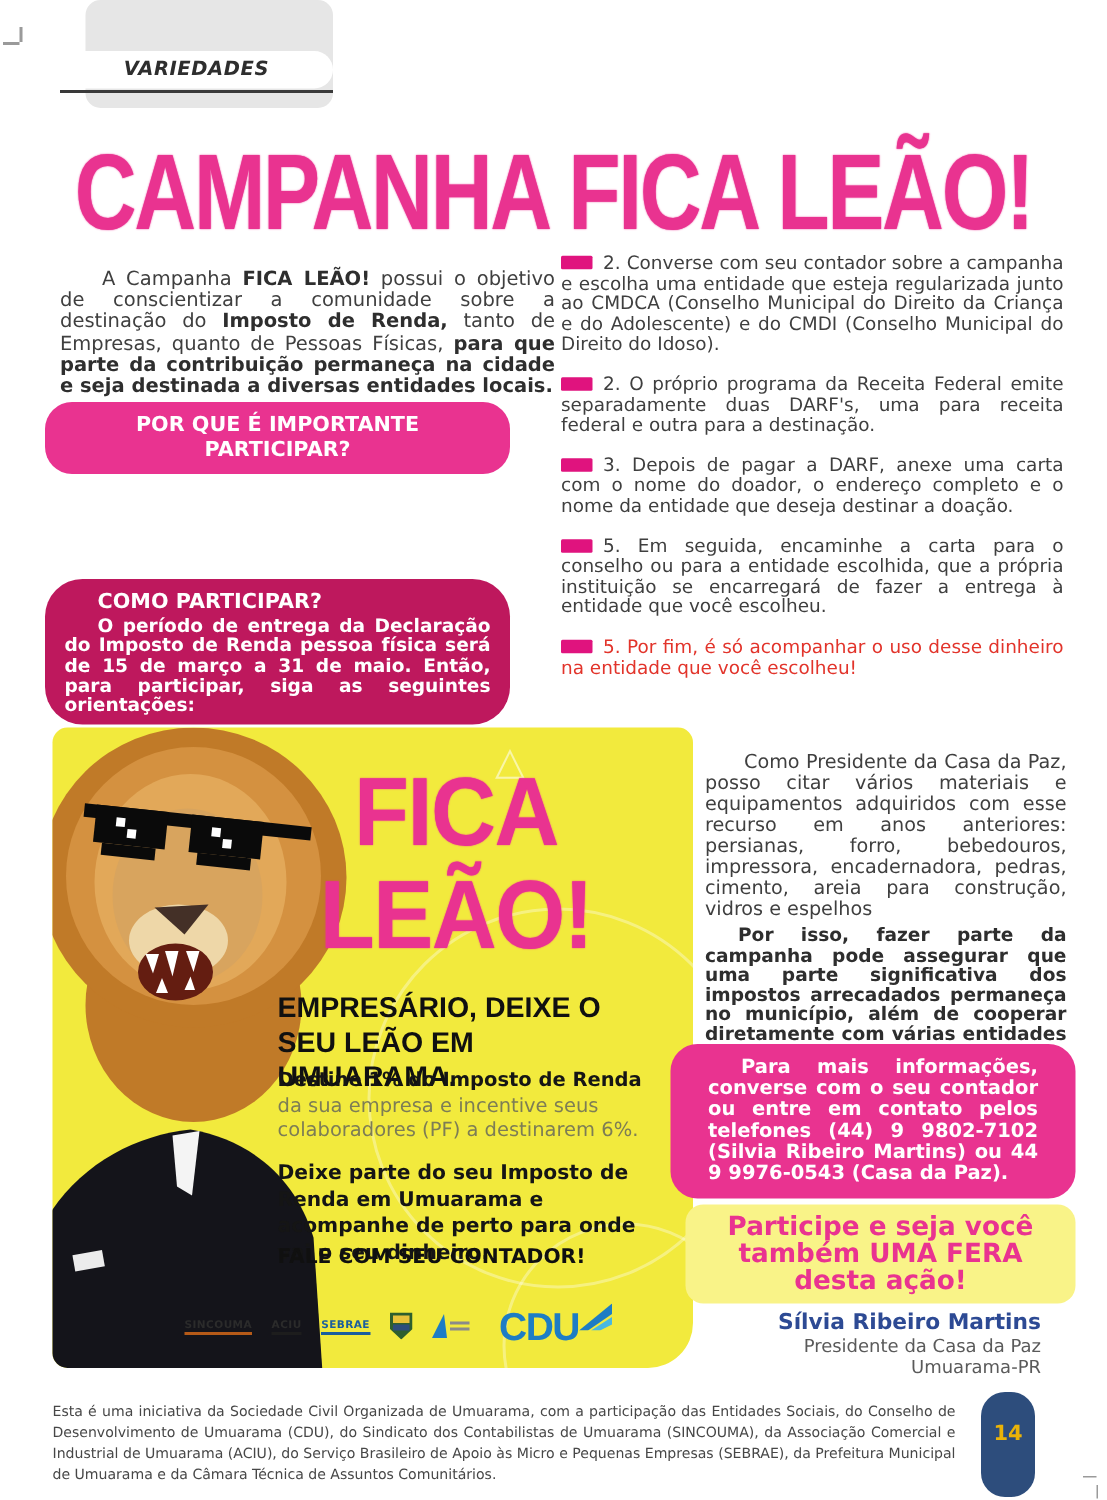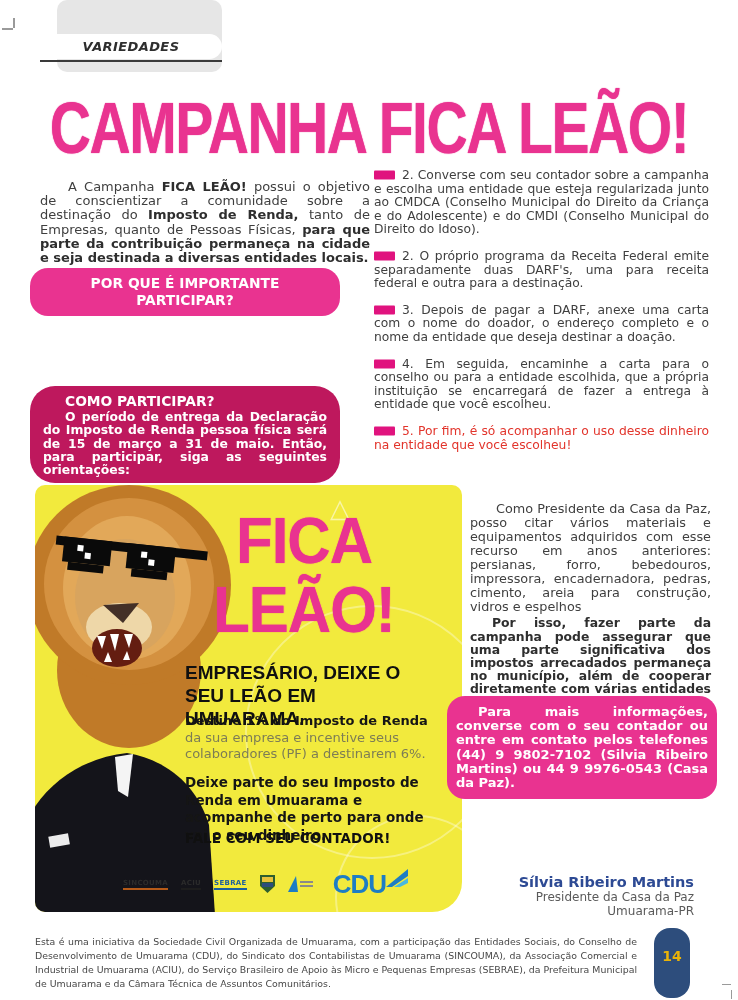--- a/index.html
+++ b/index.html
@@ -56,21 +56,21 @@
   .logo-text.aciu{border-bottom-color:#1d1d1d;}
   .logo-text.sebrae{color:#1a5e9e;border-bottom-color:#1a5e9e;}
   .cdu-wrap{display:flex;margin-left:6px;}
   .cdu-text{font-family:"Liberation Sans",sans-serif;font-weight:900;font-size:26px;color:#1d7dc4;letter-spacing:-1px;}
   
   .testimonial{position:absolute;left:470px;top:489px;width:241px;font-size:12.8px;line-height:14px;
                text-align:justify;text-indent:26px;}
   .benefit{position:absolute;left:470px;top:604px;width:241px;font-size:12.4px;line-height:13.2px;
            font-weight:bold;color:#2e2e2e;text-align:justify;text-indent:22px;}
   .info-box{position:absolute;left:447px;top:696px;width:270px;background:#e93390;border-radius:18px;
-            padding:9px 9px;box-sizing:border-box;color:#fff;font-weight:bold;font-size:13px;line-height:14.2px;
+            padding:9px 25px;box-sizing:border-box;color:#fff;font-weight:bold;font-size:13px;line-height:14.2px;
             text-align:justify;text-indent:22px;}
   .cta-box{position:absolute;left:457px;top:803px;width:260px;background:#f9f388;border-radius:12px;
            padding:6px 10px;box-sizing:border-box;color:#e93390;font-weight:900;font-size:17.5px;line-height:18px;
            text-align:center;}
   .signature{position:absolute;left:460px;top:874px;width:252px;text-align:right;padding-right:18px;box-sizing:border-box;}
   .sig-name{font-size:14.5px;font-weight:900;color:#2d4a94;line-height:17px;}
   .sig-role,.sig-city{font-size:12px;color:#5a5a5a;line-height:13.5px;}
   
   .footer-credits{position:absolute;left:35px;top:926px;width:602px;font-size:9.4px;line-height:1.48;
                   color:#474747;text-align:justify;}
@@ -104,21 +104,21 @@
 
   <div class="box how-box">
     <div class="box-title">COMO PARTICIPAR?</div>
     <div class="box-body">O período de entrega da Declaração do Imposto de Renda pessoa física será de 15 de março a 31 de maio. Então, para participar, siga as seguintes orientações:</div>
   </div>
 
   <div class="steps">
     <div class="step"><span class="bullet"></span><span>2. Converse com seu contador sobre a campanha e escolha uma entidade que esteja regularizada junto ao CMDCA (Conselho Municipal do Direito da Criança e do Adolescente) e do CMDI (Conselho Municipal do Direito do Idoso).</span></div>
     <div class="step"><span class="bullet"></span><span>2. O próprio programa da Receita Federal emite separadamente duas DARF's, uma para receita federal e outra para a destinação.</span></div>
     <div class="step"><span class="bullet"></span><span>3. Depois de pagar a DARF, anexe uma carta com o nome do doador, o endereço completo e o nome da entidade que deseja destinar a doação.</span></div>
-    <div class="step"><span class="bullet"></span><span>4. Em seguida, encaminhe a carta para o conselho ou para a entidade escolhida, que a própria instituição se encarregará de fazer a entrega à entidade que você escolheu.</span></div>
+    <div class="step"><span class="bullet"></span><span>5. Em seguida, encaminhe a carta para o conselho ou para a entidade escolhida, que a própria instituição se encarregará de fazer a entrega à entidade que você escolheu.</span></div>
     <div class="step step-red"><span class="bullet"></span><span>5. Por fim, é só acompanhar o uso desse dinheiro na entidade que você escolheu!</span></div>
   </div>
 
   <div class="poster">
     <div class="deco-circle" style="left:210px;top:120px;width:250px;height:250px;"></div>
     <div class="deco-circle" style="left:300px;top:330px;width:160px;height:160px;"></div>
     <div class="deco-tri" style="left:295px;top:8px;">△</div>
 
     <svg width="250" height="430" viewBox="0 0 250 430" style="position:absolute;left:-8px;top:0;">
       <ellipse cx="102" cy="185" rx="72" ry="78" fill="#c07a28"></ellipse>
@@ -179,20 +179,21 @@
           <polygon points="0,18 22,0 22,7 6,18" fill="#1d7dc4"></polygon>
           <polygon points="8,18 22,9 22,14 14,18" fill="#49b8e0"></polygon>
         </svg>
       </span>
     </div>
   </div>
 
   <p class="testimonial">Como Presidente da Casa da Paz, posso citar vários materiais e equipamentos adquiridos com esse recurso em anos anteriores: persianas, forro, bebedouros, impressora, encadernadora, pedras, cimento, areia para construção, vidros e espelhos</p>
   <p class="benefit">Por isso, fazer parte da campanha pode assegurar que uma parte significativa dos impostos arrecadados permaneça no município, além de cooperar diretamente com várias entidades de Umuarama!</p>
   <div class="info-box">Para mais informações, converse com o seu contador ou entre em contato pelos telefones (44) 9 9802-7102 (Silvia Ribeiro Martins) ou 44 9 9976-0543 (Casa da Paz).</div>
+  <div class="cta-box">Participe e seja você também UMA FERA desta ação!</div>
   <div class="signature">
     <div class="sig-name">Sílvia Ribeiro Martins</div>
     <div class="sig-role">Presidente da Casa da Paz</div>
     <div class="sig-city">Umuarama-PR</div>
   </div>
 
   <p class="footer-credits">Esta é uma iniciativa da Sociedade Civil Organizada de Umuarama, com a participação das Entidades Sociais, do Conselho de Desenvolvimento de Umuarama (CDU), do Sindicato dos Contabilistas de Umuarama (SINCOUMA), da Associação Comercial e Industrial de Umuarama (ACIU), do Serviço Brasileiro de Apoio às Micro e Pequenas Empresas (SEBRAE), da Prefeitura Municipal de Umuarama e da Câmara Técnica de Assuntos Comunitários.</p>
   <div class="page-pill">
     <span>14</span>
   </div>

